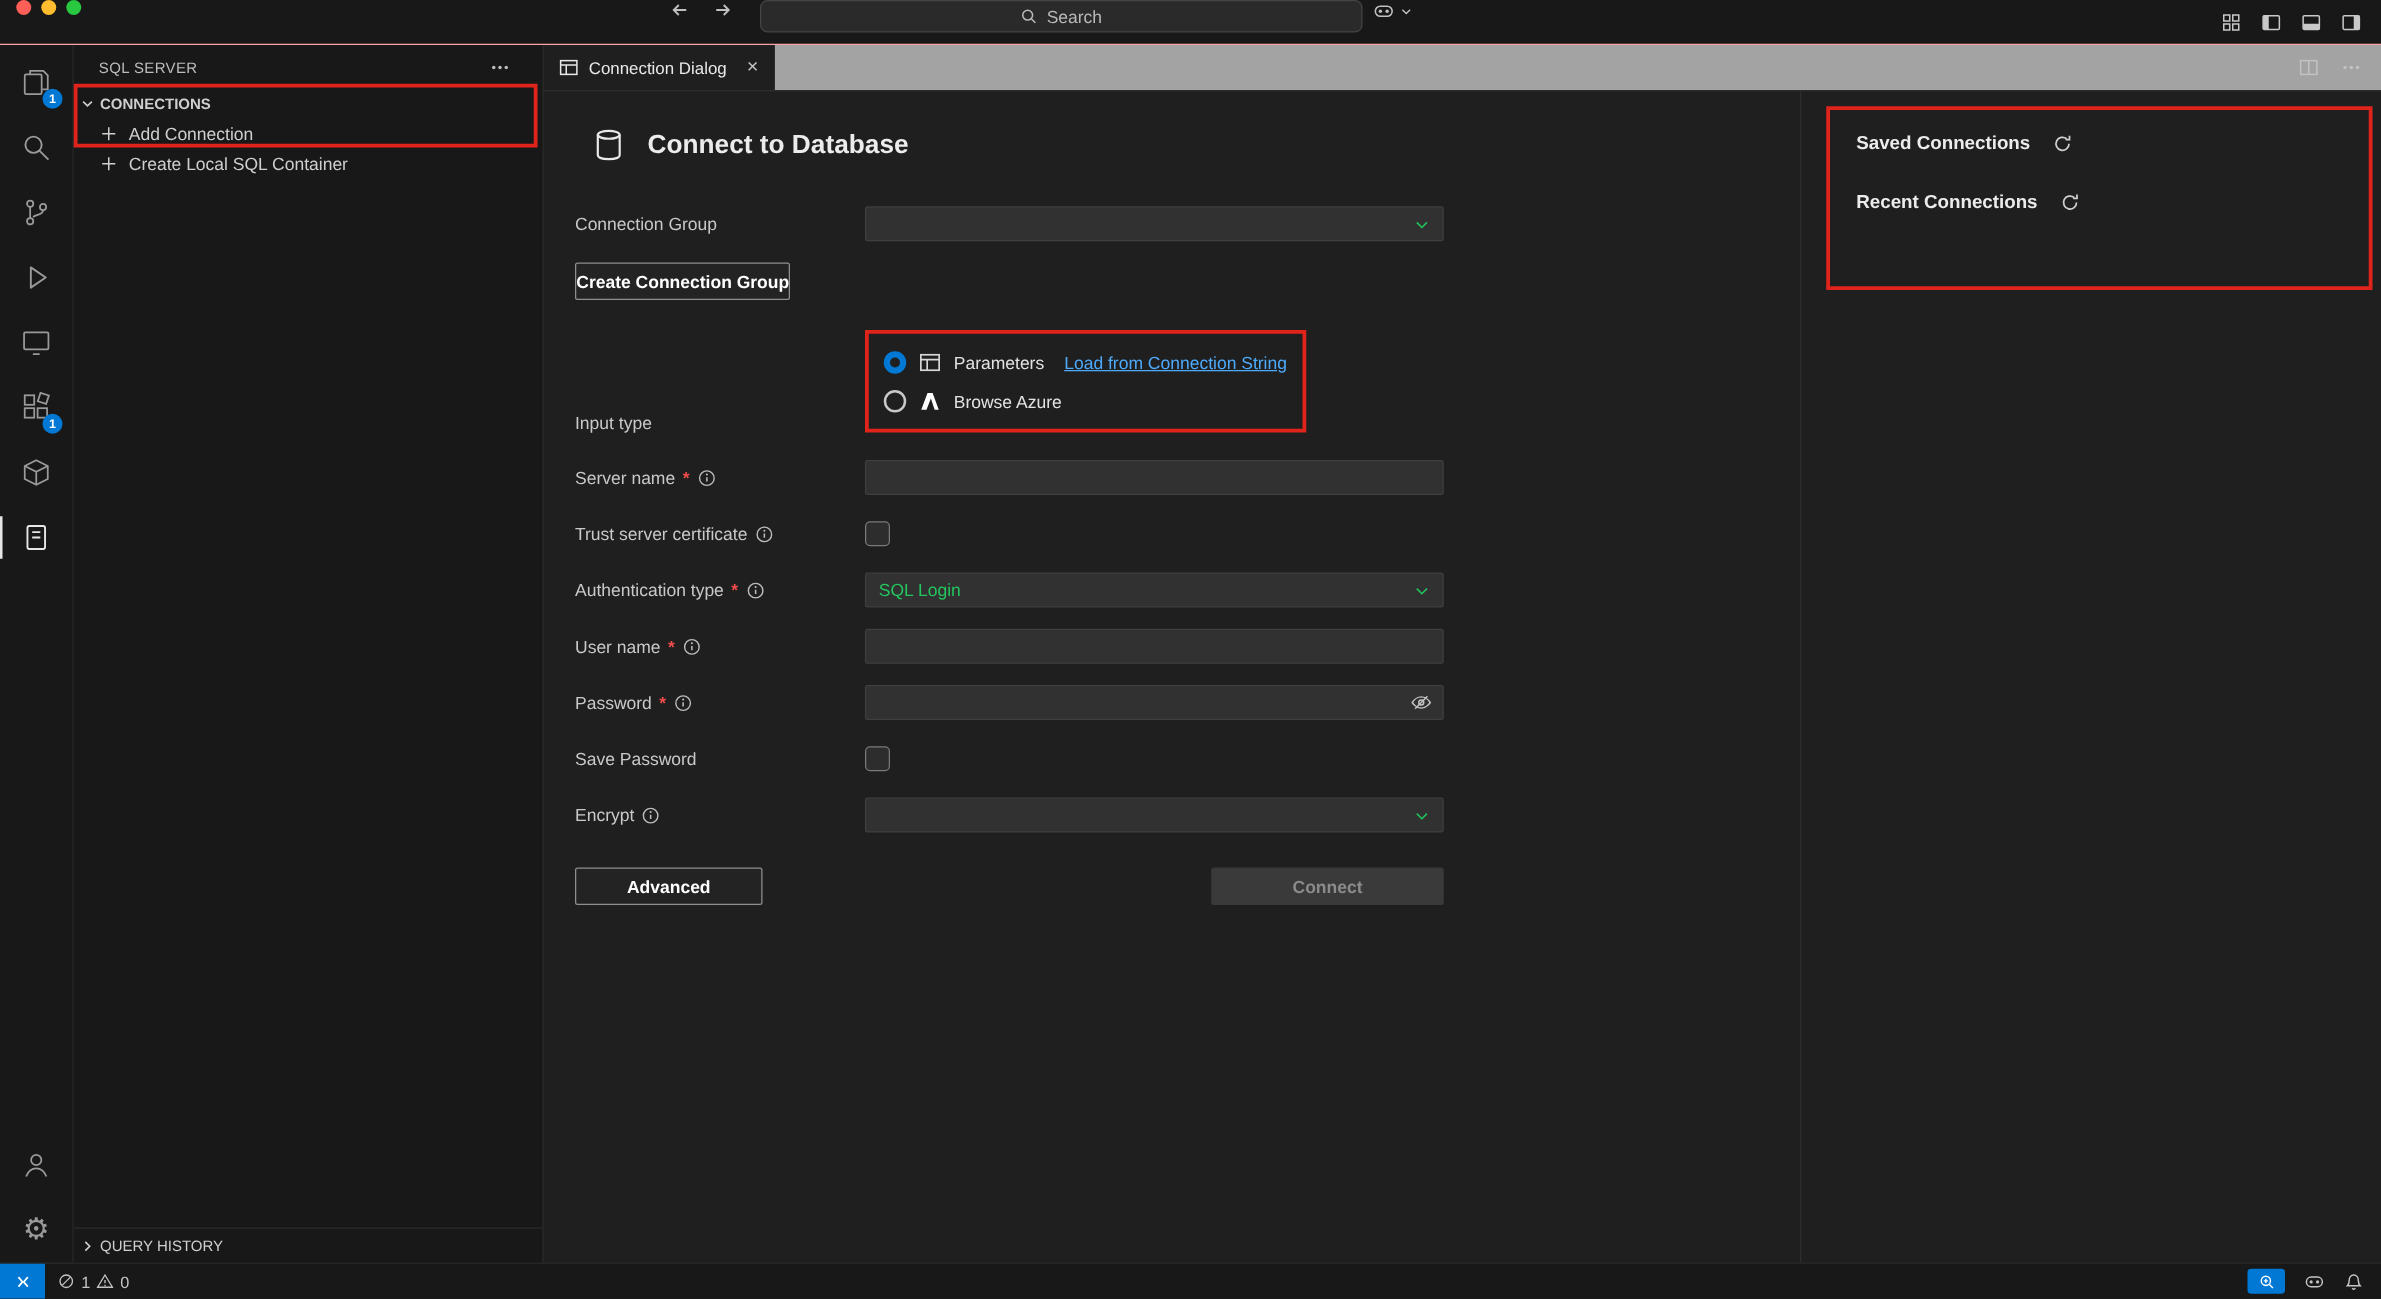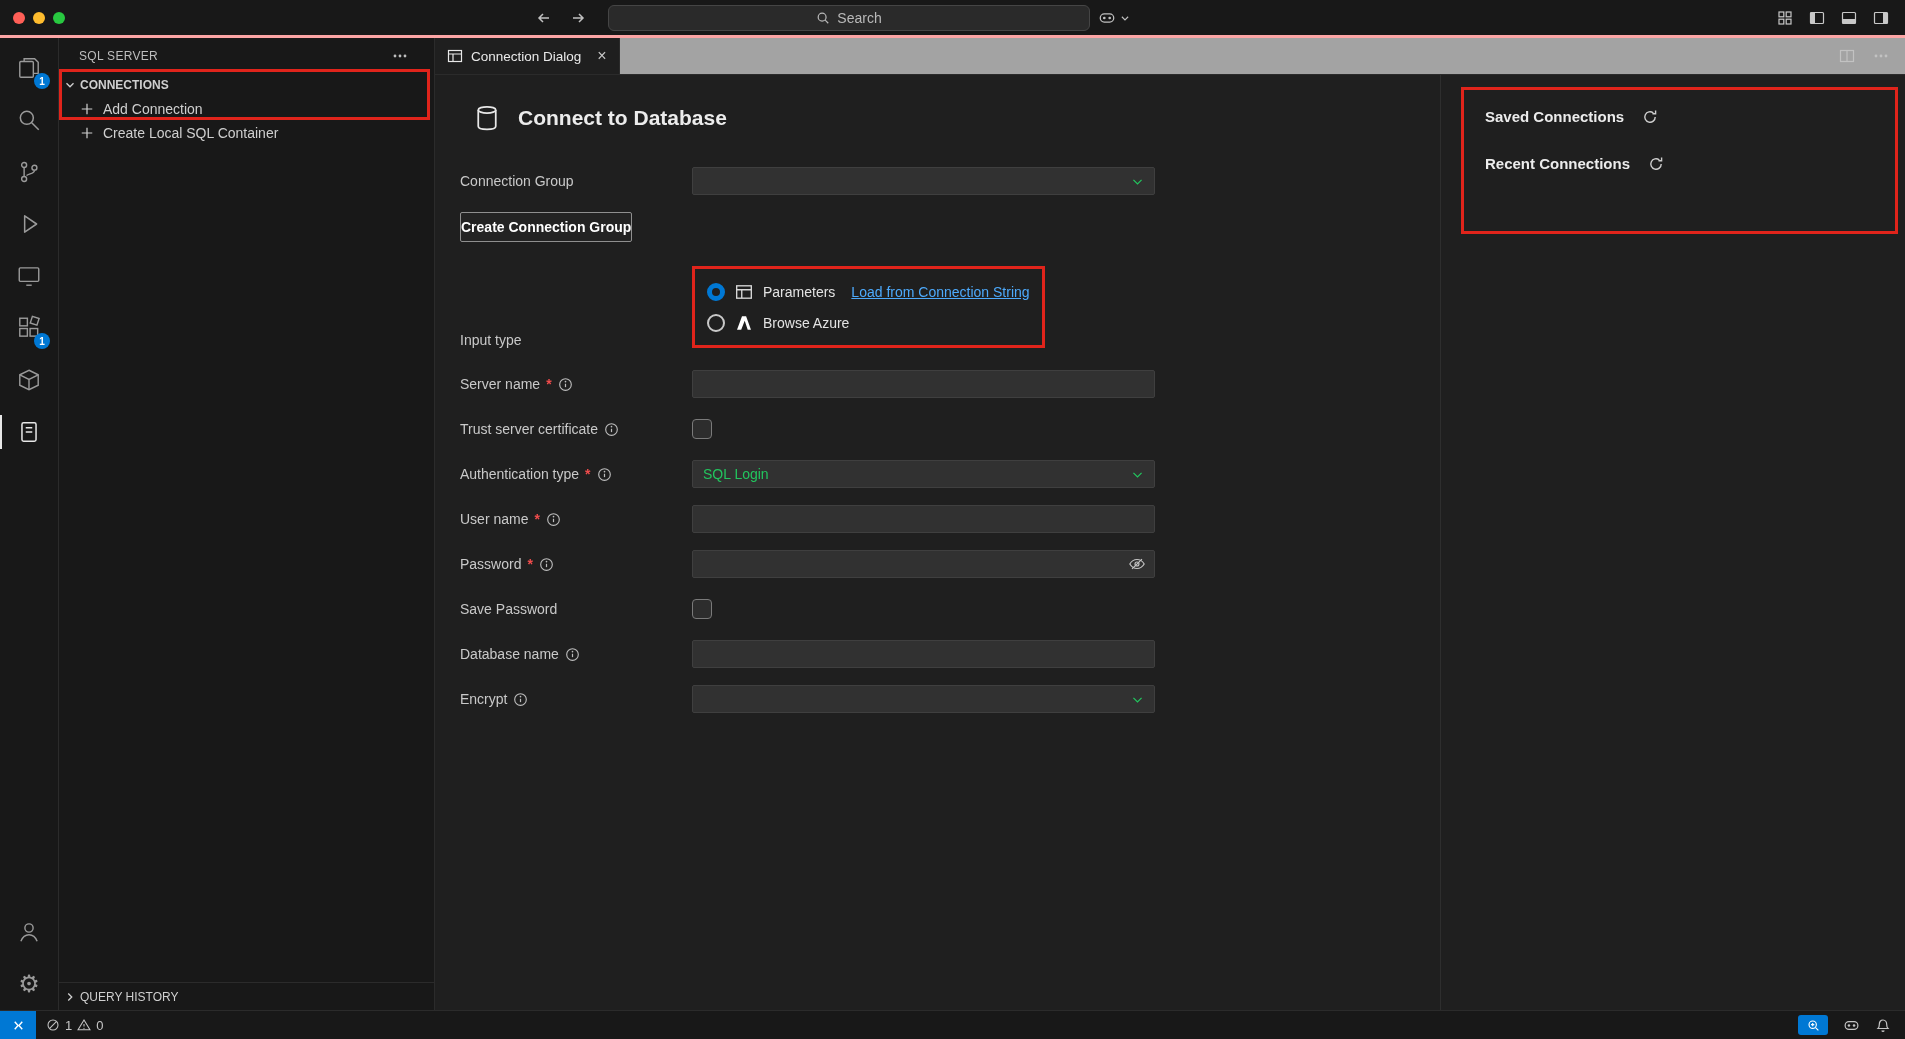--- a/index.html
+++ b/index.html
@@ -1,21 +1,21 @@
 <!DOCTYPE html>
 <html><head>
 <meta charset="utf-8">
 <style>
   html,body{margin:0;padding:0}
   body{width:1905px;height:1039px;background:#1f1f1f;color:#ccc;
        font-family:"Liberation Sans",sans-serif;font-size:14px;overflow:hidden}
   .app{display:flex;flex-direction:column;width:1905px;height:1039px}
 
   
-  .titlebar{flex:0 0 35px;background:#181818;display:flex;align-items:center;position:relative;border-bottom:3px solid #fca5a5}
+  .titlebar{flex:0 0 35px;background:#181818;display:flex;position:relative;border-bottom:1px solid #fca5a5}
   .traffic{display:flex;gap:8px;margin-left:13px}
   .light{width:12px;height:12px;border-radius:50%;cursor:pointer}
   .nav-arrows{position:absolute;left:536px;display:flex;gap:18px;color:#c0c0c0}
   .tb-icon{display:flex;align-items:center;cursor:pointer}
   .search-box{position:absolute;left:608px;width:480px;height:24px;background:#2a2a2a;border:1px solid #454545;border-radius:6px;display:flex;align-items:center;justify-content:center;gap:7px;color:#b9b9b9;cursor:pointer}
   .tb-copilot{position:absolute;left:1098px;display:flex;align-items:center;gap:4px;color:#c0c0c0;cursor:pointer}
   .layout-controls{margin-left:auto;display:flex;gap:16px;padding-right:16px;color:#c8c8c8}
 
   
   .main{flex:1;display:flex;min-height:0}
@@ -497,35 +497,20 @@
 
             <div class="form-row">
               <div class="form-label">
                 <span>Save Password</span>
               </div>
               <div class="form-control">
                 <div class="checkbox"></div>
               </div>
             </div>
 
-            <div class="form-row">
-              <div class="form-label">
-                <span>Database name</span>
-                <span class="info-icon">
-                  <svg width="15" height="15" viewBox="0 0 16 16">
-                      <circle cx="8" cy="8" r="6.2" fill="none" stroke="currentColor" stroke-width="1.2"></circle>
-                      <path d="M8 7.2v3.6" stroke="currentColor" stroke-width="1.3"></path>
-                      <circle cx="8" cy="4.9" r=".9" fill="currentColor"></circle>
-                    </svg>
-                </span>
-              </div>
-              <div class="form-control">
-                <input class="text-input" type="text" style="">
-              </div>
-            </div>
 
             <div class="form-row">
               <div class="form-label">
                 <span>Encrypt</span>
                 <span class="info-icon">
                   <svg width="15" height="15" viewBox="0 0 16 16">
                       <circle cx="8" cy="8" r="6.2" fill="none" stroke="currentColor" stroke-width="1.2"></circle>
                       <path d="M8 7.2v3.6" stroke="currentColor" stroke-width="1.3"></path>
                       <circle cx="8" cy="4.9" r=".9" fill="currentColor"></circle>
                     </svg>
@@ -536,20 +521,24 @@
                   <span></span>
                   <span class="tb-icon">
                     <svg width="13" height="13" viewBox="0 0 16 16" fill="none" stroke="currentColor" stroke-width="1.5">
                         <path d="M3 6l5 5 5-5"></path>
                       </svg>
                   </span>
                 </div>
               </div>
             </div>
 
+            <div class="form-row buttons">
+              <button class="btn btn-advanced">Advanced</button>
+              <button class="btn btn-connect">Connect</button>
+            </div>
 
           </div>
         </div>
 
         <div class="right-pane">
           <div class="rp-annot">
             <div class="rp-row">
               <span>Saved Connections</span>
               <span class="rp-refresh">
                 <svg width="16" height="16" viewBox="0 0 16 16" fill="none" stroke="currentColor" stroke-width="1.4">

